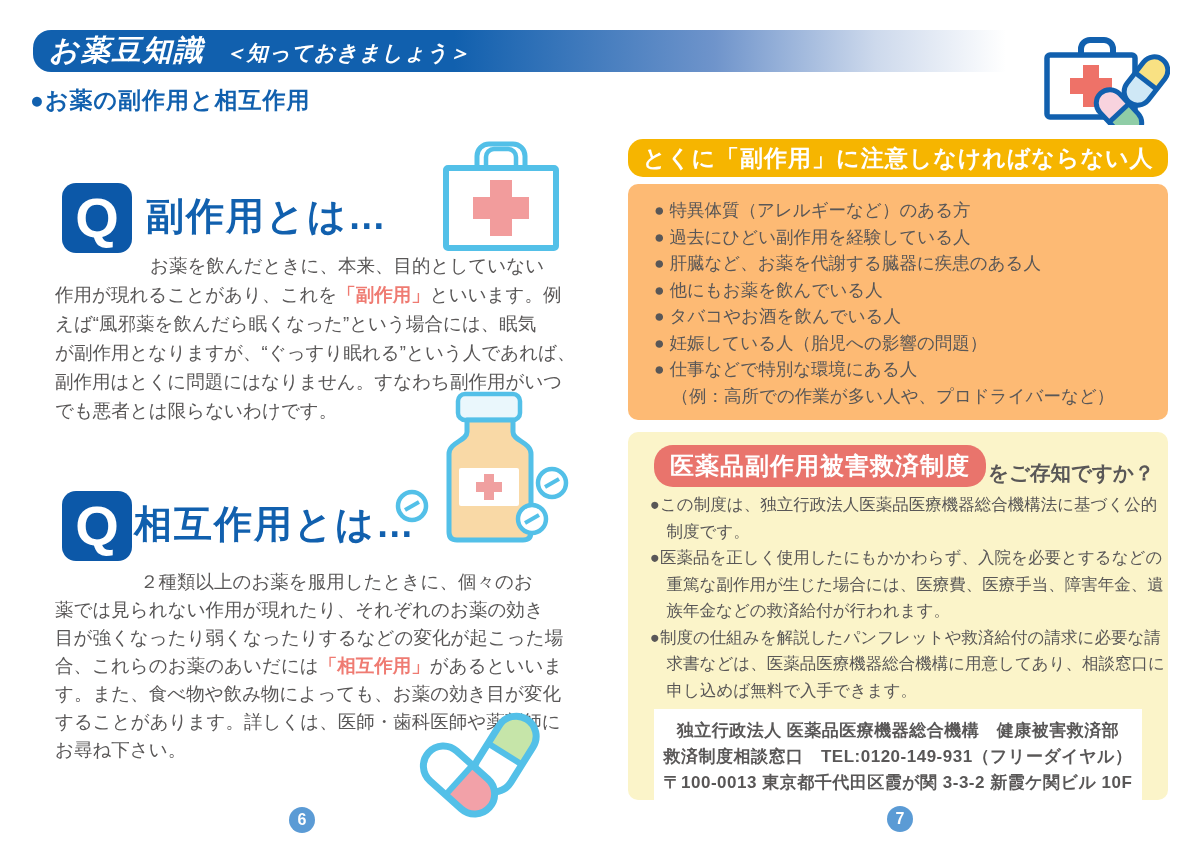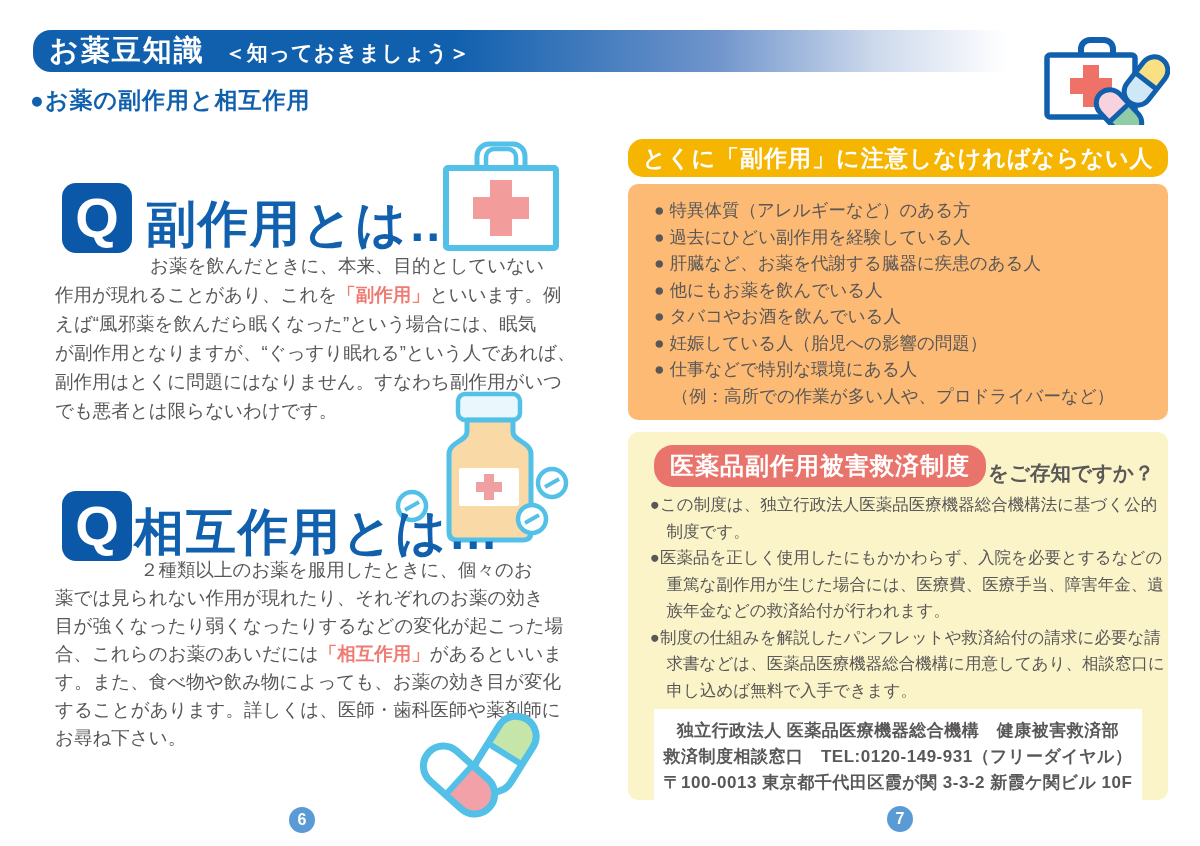--- a/index.html
+++ b/index.html
@@ -3,33 +3,33 @@
 <meta charset="utf-8">
 <style>
   html,body{margin:0;padding:0;background:#ffffff;}
   .page{position:relative;width:1200px;height:846px;background:#ffffff;overflow:hidden;
         font-family:"Liberation Sans","DejaVu Sans",sans-serif;}
   .abs{position:absolute;}
 
   
   .header-bar{left:33px;top:30px;width:1003px;height:42px;border-radius:18px 4px 4px 18px;
     background:linear-gradient(to right,#1160ae 0%,#1160ae 42%,#6f94cb 68%,#cdd9ec 84%,#ffffff 97%);
-    display:flex;align-items:center;padding-left:16px;box-sizing:border-box;}
+    display:flex;align-items:center;padding-left:16px;box-sizing:border-box;font-style:italic;}
   .header-title{color:#fff;font-size:29px;font-weight:bold;letter-spacing:2px;}
   .header-subtitle{color:#fff;font-size:21px;font-weight:bold;letter-spacing:1px;margin-left:20px;margin-top:3px;}
   .section-heading{left:30px;top:85px;color:#1160ae;font-size:23px;font-weight:bold;letter-spacing:1px;}
 
   
   .q-badge{width:70px;height:70px;border-radius:14px;background:#0c58a8;color:#fff;
     display:flex;align-items:center;justify-content:center;font-size:56px;font-weight:800;line-height:1;}
-  .q-title{color:#1160ae;font-size:50px;font-weight:bold;letter-spacing:2px;}
+  .q-title{color:#1160ae;font-size:38px;font-weight:bold;letter-spacing:2px;}
   .q-text{margin:0;width:565px;color:#595757;font-size:18.5px;line-height:29px;white-space:pre-line;}
   .q-text .hl{color:#ef7b72;font-weight:bold;}
   #p1{left:55px;top:251px;text-indent:95px;}
-  #p2{left:55px;top:556px;line-height:28px;text-indent:85px;}
+  #p2{left:55px;top:568px;line-height:28px;text-indent:85px;}
 
   
   .warn-bar{left:628px;top:139px;width:540px;height:38px;border-radius:15px;background:#f6b500;
     color:#fff;font-size:23px;font-weight:bold;letter-spacing:1px;text-align:center;line-height:38px;}
   .warn-box{left:628px;top:184px;width:540px;height:236px;border-radius:10px;background:#fdba74;
     box-sizing:border-box;padding:13px 10px 0 26px;}
   .warn-item{color:#595757;font-size:17.5px;line-height:26.5px;white-space:pre;}
   .relief-box{left:628px;top:432px;width:540px;height:368px;border-radius:10px;background:#fbf4c9;}
   .relief-head{position:absolute;left:26px;top:13px;display:flex;align-items:flex-end;gap:2px;}
   .relief-badge{background:#e9746c;border-radius:19px;padding:5px 16px;color:#fff;font-size:24px;

